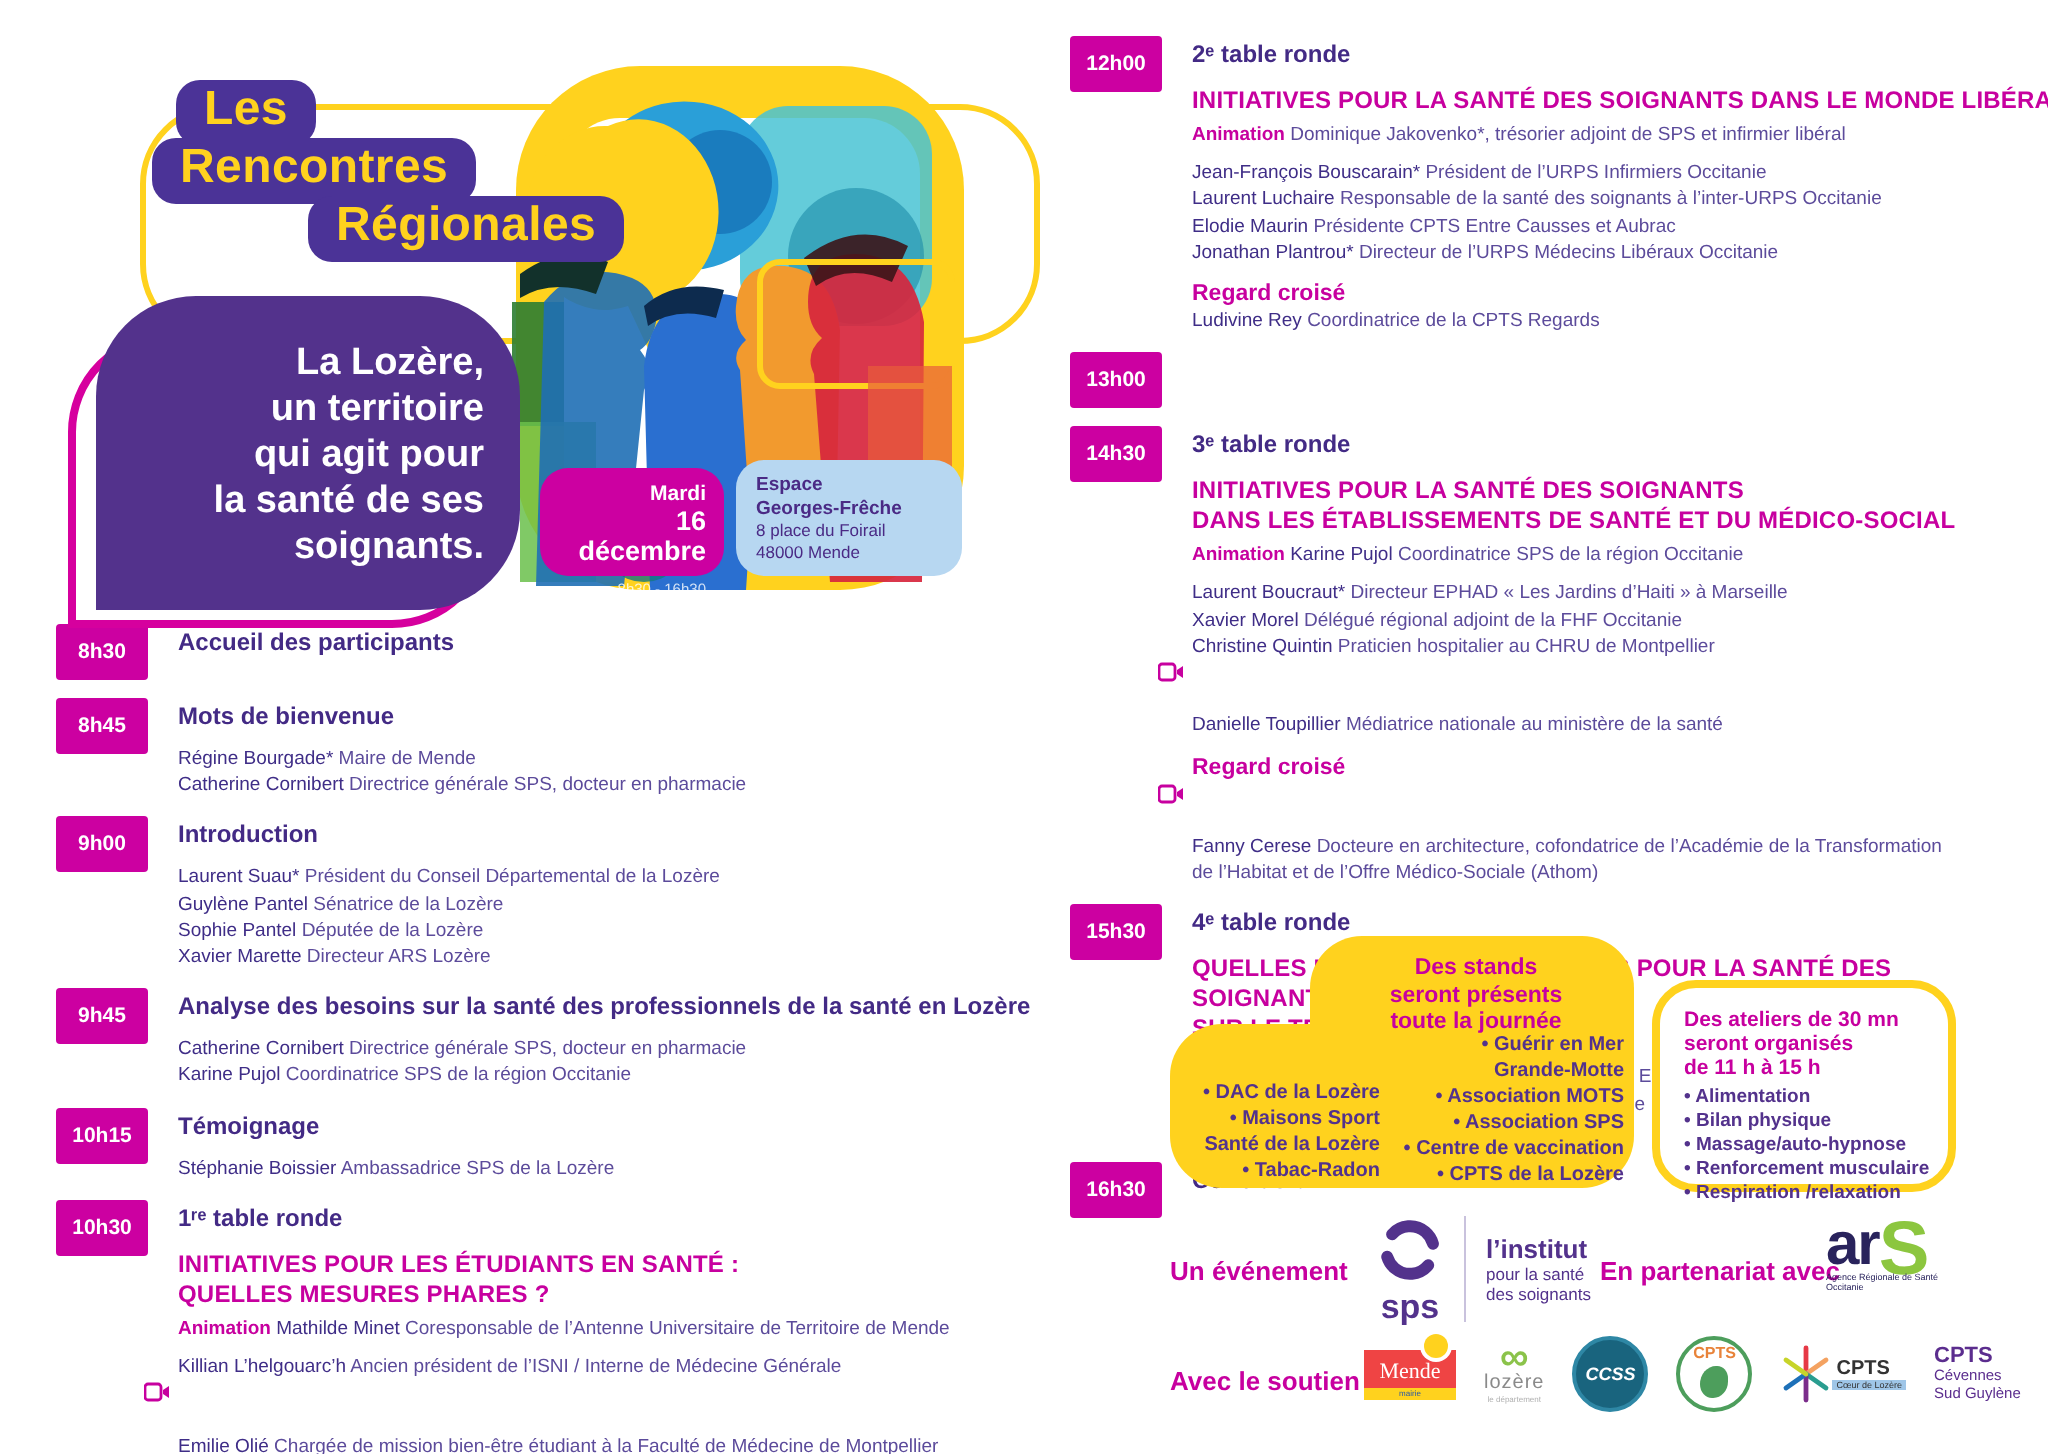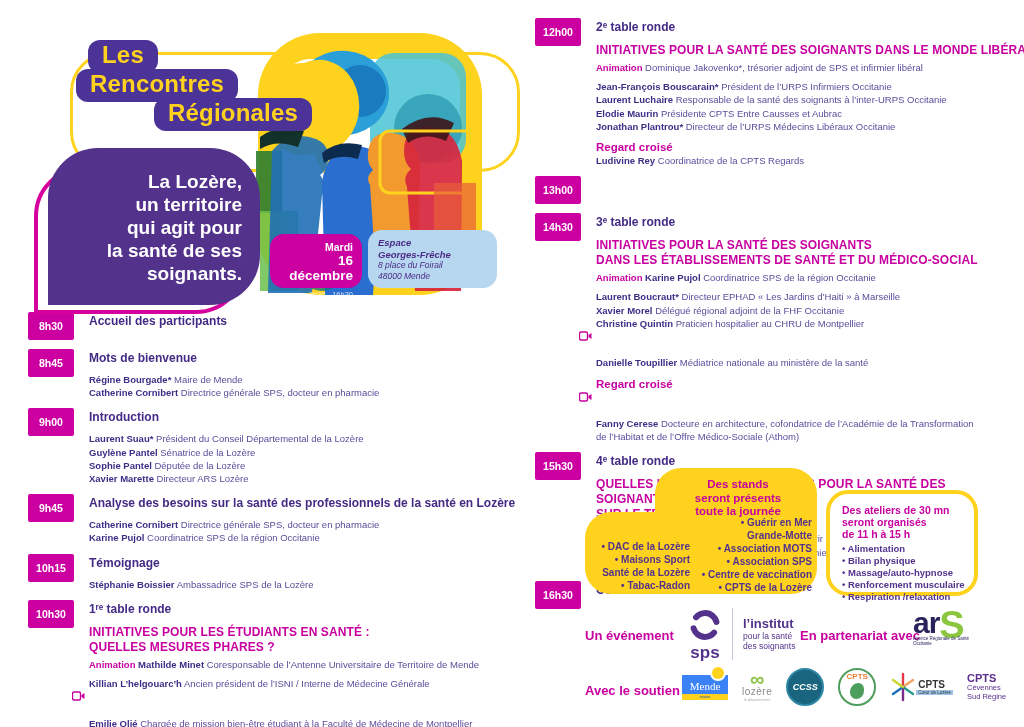--- a/index.html
+++ b/index.html
@@ -26,39 +26,39 @@
 
   
   .illu { position:absolute; left:252px; top:33px; width:230px; height:270px; z-index:1; }
 
   
   .date-badge { position:absolute; left:270px; top:234px; width:92px; height:54px; z-index:4;
     background:#cc00a1; color:#fff; border-radius:14px; padding:7px 9px 5px; text-align:right; }
   .date-badge .d1 { font-weight:bold; font-size:10.5px; line-height:12px; }
   .date-badge .d2 { font-weight:bold; font-size:13.5px; line-height:15px; }
   .date-badge .d3 { font-size:7.5px; color:rgba(255,255,255,.8); margin-top:7px; }
-  .venue-badge { position:absolute; left:368px; top:230px; width:129px; height:58px; z-index:4;
-    background:#b7d7f1; color:#4a2a85; border-radius:14px; padding:7px 10px 5px;font-style:italic; }
+  .venue-badge { position:absolute; left:368px; top:230px; width:113px; height:58px; z-index:4;
+    background:#b7d7f1; color:#4a2a85; border-radius:14px; padding:7px 10px 5px; }
   .venue-badge .v1 { font-weight:bold; font-size:9.5px; line-height:11.5px; }
   .venue-badge .v2 { font-size:8.5px; line-height:10.5px; }
 
   
   .agenda { position:absolute; }
   .agenda.left  { left:28px; top:312px; width:482px; }
   .agenda.right { left:535px; top:18px; width:482px; }
   .arow { display:flex; align-items:flex-start; margin-bottom:9px; position:relative; }
   .tbadge { flex:0 0 46px; height:28px; background:#cc00a1; color:#fff; font-weight:bold;
     font-size:10.5px; display:flex; align-items:center; justify-content:center; border-radius:2px; }
   .acontent { margin-left:15px; flex:1; }
   .atitle { color:#432a85; font-weight:bold; font-size:12px; line-height:18px; white-space:nowrap; }
   .asub { color:#c7009f; font-weight:bold; font-size:12px; line-height:15px; margin-top:7px;
     white-space:pre-line; letter-spacing:.1px; }
   .grp { margin-top:6px; }
   .spk { color:#5c4b9b; font-size:9.5px; line-height:13.2px; white-space:pre-line; position:relative; }
-  .spk .nm { font-weight:bold; color:#3f2d87; }
+  .spk .nm { font-weight:normal; color:#3f2d87; }
   .anim { margin-top:3px; }
   .anim .lbl { color:#c7009f; font-weight:bold; }
   .regard { color:#c7009f; font-weight:bold; font-size:11.5px; margin-top:7px; line-height:14px; }
   .cam { position:absolute; left:-17px; top:1px; width:13px; height:10px; }
 
   
   .stands-top { position:absolute; left:655px; top:468px; width:162px; height:70px;
     background:#ffd21e; border-radius:26px 26px 0 0; }
   .stands-bottom { position:absolute; left:585px; top:512px; width:232px; height:82px;
     background:#ffd21e; border-radius:26px 0 26px 26px; }
@@ -90,21 +90,21 @@
   .ars-row { display:flex; align-items:flex-start; }
   .ars-ar { color:#29235c; font-weight:bold; font-size:30px; line-height:30px; letter-spacing:-1px; }
   .ars-s { color:#8cc63f; font-weight:bold; font-size:38px; line-height:34px; }
   .ars-sub { color:#29235c; font-size:4.5px; line-height:5px; margin-top:-6px; }
 
   .logos-row { position:absolute; left:682px; top:668px; width:340px; display:flex;
     align-items:center; gap:14px; }
   .mende { width:46px; text-align:center; position:relative; }
   .mende .sun { position:absolute; right:4px; top:-8px; width:12px; height:12px; border-radius:50%;
     background:#ffd21e; box-shadow:0 0 0 2px #fff; }
-  .mende .plate { background:#3b82f6; color:#fff; font-family:"Liberation Serif", serif;
+  .mende .plate { background:#ef4444; color:#fff; font-family:"Liberation Serif", serif;
     font-size:11px; padding:6px 2px 2px; line-height:11px; }
   .mende .strip { background:#ffd21e; color:#2a5aa5; font-size:4px; line-height:6px; }
   .lozere { text-align:center; }
   .lozere .inf { color:#8bc34a; font-size:20px; line-height:14px; font-weight:bold; }
   .lozere .txt { color:#8a8a8a; font-size:10px; line-height:11px; letter-spacing:.5px; }
   .lozere .sub { color:#b0b0b0; font-size:4px; line-height:5px; }
   .ccss { width:38px; height:38px; border-radius:50%; background:#19647e; border:2px solid #2e87a5;
     color:#fff; font-weight:bold; font-size:9px; display:flex; align-items:center; justify-content:center;font-style:italic; }
   .cpts-vignes { width:38px; height:38px; border-radius:50%; background:#fff; border:2px solid #4d9e5c;
     text-align:center; padding-top:3px; }
@@ -411,17 +411,17 @@
         </g>
       </svg>
       <div>
         <div class="txt">CPTS</div>
         <div class="band">Cœur de Lozère</div>
       </div>
     </div>
     <div class="cpts-cev">
       <div class="t1">CPTS</div>
       <div class="t2">Cévennes</div>
-      <div class="t2">Sud Régine</div>
+      <div class="t2">Sud Guylène</div>
     </div>
   </div>
 
 </div>
 
 </body></html>

